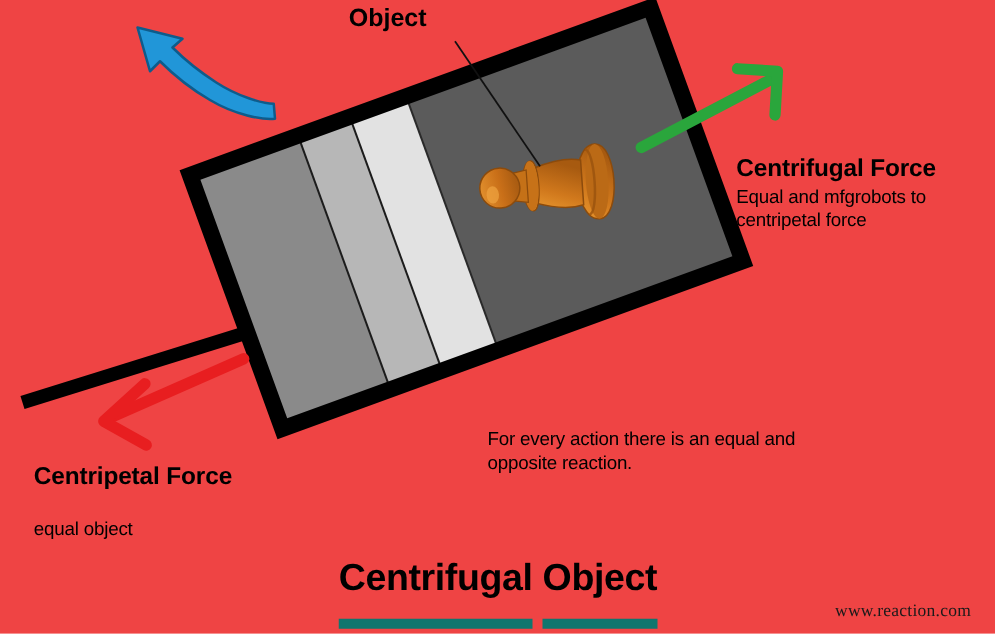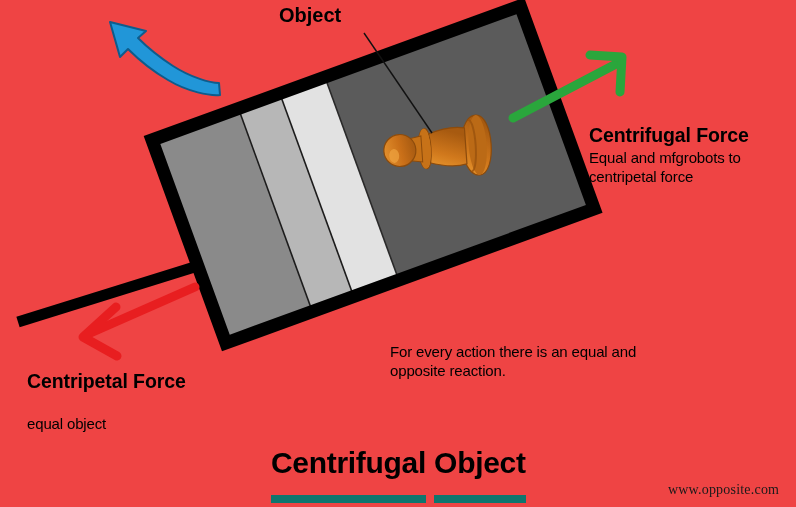--- a/index.html
+++ b/index.html
@@ -159,15 +159,15 @@
   <div class="txt body-txt" style="left:589px; top:168px;">centripetal force</div>
 
   <div class="txt hdg" style="left:27px; top:370px;">Centripetal Force</div>
   <div class="txt body-txt" style="left:27px; top:415px;">equal object</div>
 
   <div class="txt body-txt" style="left:390px; top:362px;">opposite reaction.</div>
   <div class="txt body-txt" style="left:390px; top:343px;">For every action there is an equal and</div>
 
   <div class="txt" id="main-title" style="left:271px; top:445px;"><span class="w">Centrifugal</span> <span class="w">Object</span></div>
 
-  <div class="txt" id="watermark" style="left:668px; top:482px;">www.opposite.com</div>
+  <div class="txt" id="watermark" style="left:668px; top:482px;">www.reaction.com</div>
 
 </div>
 
 </body></html>

